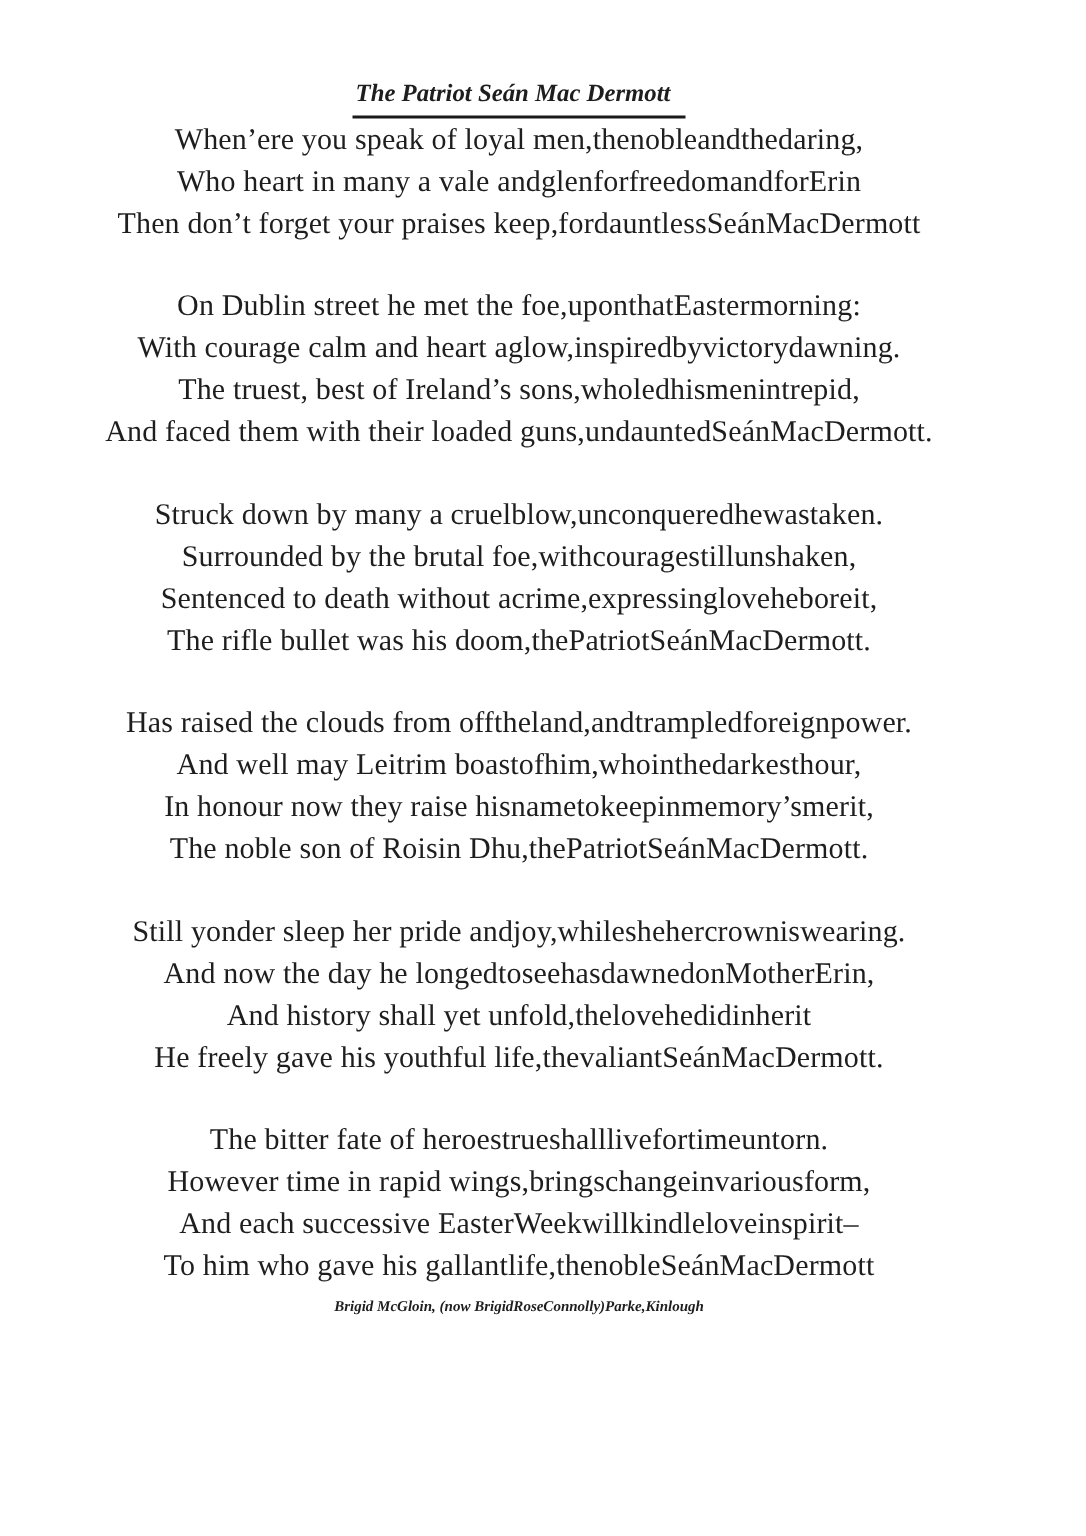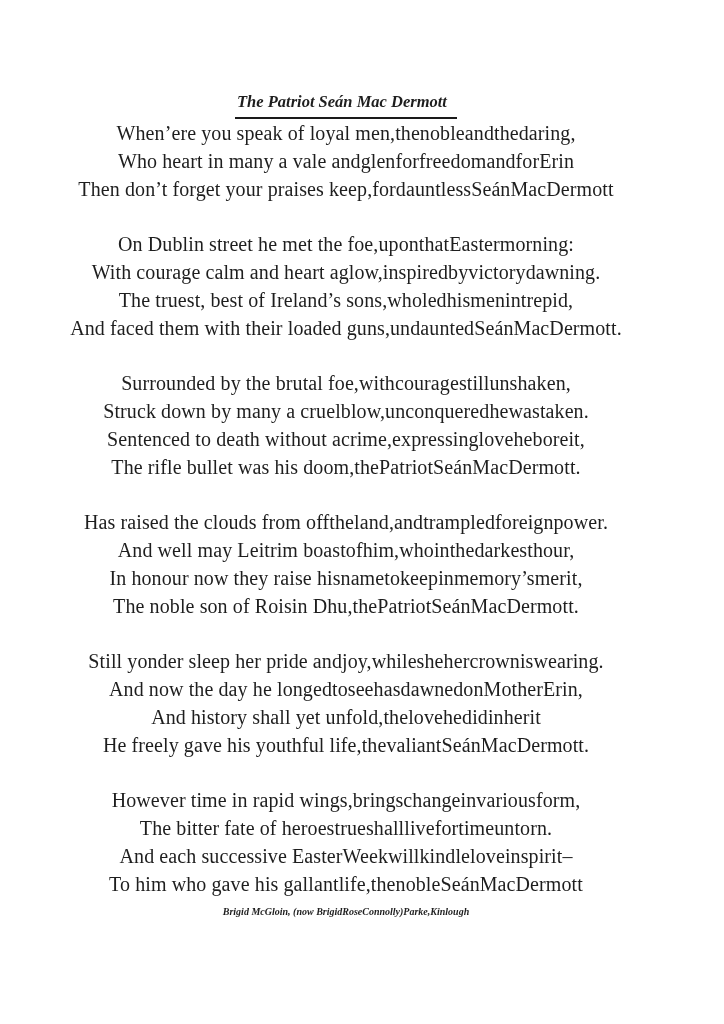--- a/index.html
+++ b/index.html
@@ -6,21 +6,21 @@
     margin: 0;
     padding: 0;
     background: #ffffff;
   }
   .page {
     position: relative;
     width: 692px;
     height: 1024px;
     box-sizing: border-box;
     background: #ffffff;
-    padding-top: 88px;
+    padding-top: 48px;
     font-family: "Liberation Serif", serif;
     color: #1e1e1e;
     text-align: center;
     overflow: hidden;
   }
   .poem-title {
     margin: 0;
     font-size: 16.5px;
     line-height: 28px;
     font-weight: bold;
@@ -65,42 +65,42 @@
   </div>
 
   <div class="stanza">
     <p>On Dublin street he met the foe,uponthatEastermorning:</p>
     <p>With courage calm and heart aglow,inspiredbyvictorydawning.</p>
     <p>The truest, best of Ireland’s sons,wholedhismenintrepid,</p>
     <p>And faced them with their loaded guns,undauntedSeánMacDermott.</p>
   </div>
 
   <div class="stanza">
+    <p>Struck down by many a cruelblow,unconqueredhewastaken.</p>
     <p>Surrounded by the brutal foe,withcouragestillunshaken,</p>
-    <p>Struck down by many a cruelblow,unconqueredhewastaken.</p>
     <p>Sentenced to death without acrime,expressingloveheboreit,</p>
     <p>The rifle bullet was his doom,thePatriotSeánMacDermott.</p>
   </div>
 
   <div class="stanza">
     <p>Has raised the clouds from offtheland,andtrampledforeignpower.</p>
     <p>And well may Leitrim boastofhim,whointhedarkesthour,</p>
     <p>In honour now they raise hisnametokeepinmemory’smerit,</p>
     <p>The noble son of Roisin Dhu,thePatriotSeánMacDermott.</p>
   </div>
 
   <div class="stanza">
     <p>Still yonder sleep her pride andjoy,whileshehercrowniswearing.</p>
     <p>And now the day he longedtoseehasdawnedonMotherErin,</p>
     <p>And history shall yet unfold,thelovehedidinherit</p>
     <p>He freely gave his youthful life,thevaliantSeánMacDermott.</p>
   </div>
 
   <div class="stanza">
+    <p>The bitter fate of heroestrueshalllivefortimeuntorn.</p>
     <p>However time in rapid wings,bringschangeinvariousform,</p>
-    <p>The bitter fate of heroestrueshalllivefortimeuntorn.</p>
     <p>And each successive EasterWeekwillkindleloveinspirit–</p>
     <p>To him who gave his gallantlife,thenobleSeánMacDermott</p>
   </div>
 
   <p class="attribution">Brigid McGloin, (now BrigidRoseConnolly)Parke,Kinlough</p>
 
 </div>
 
 </body></html>

